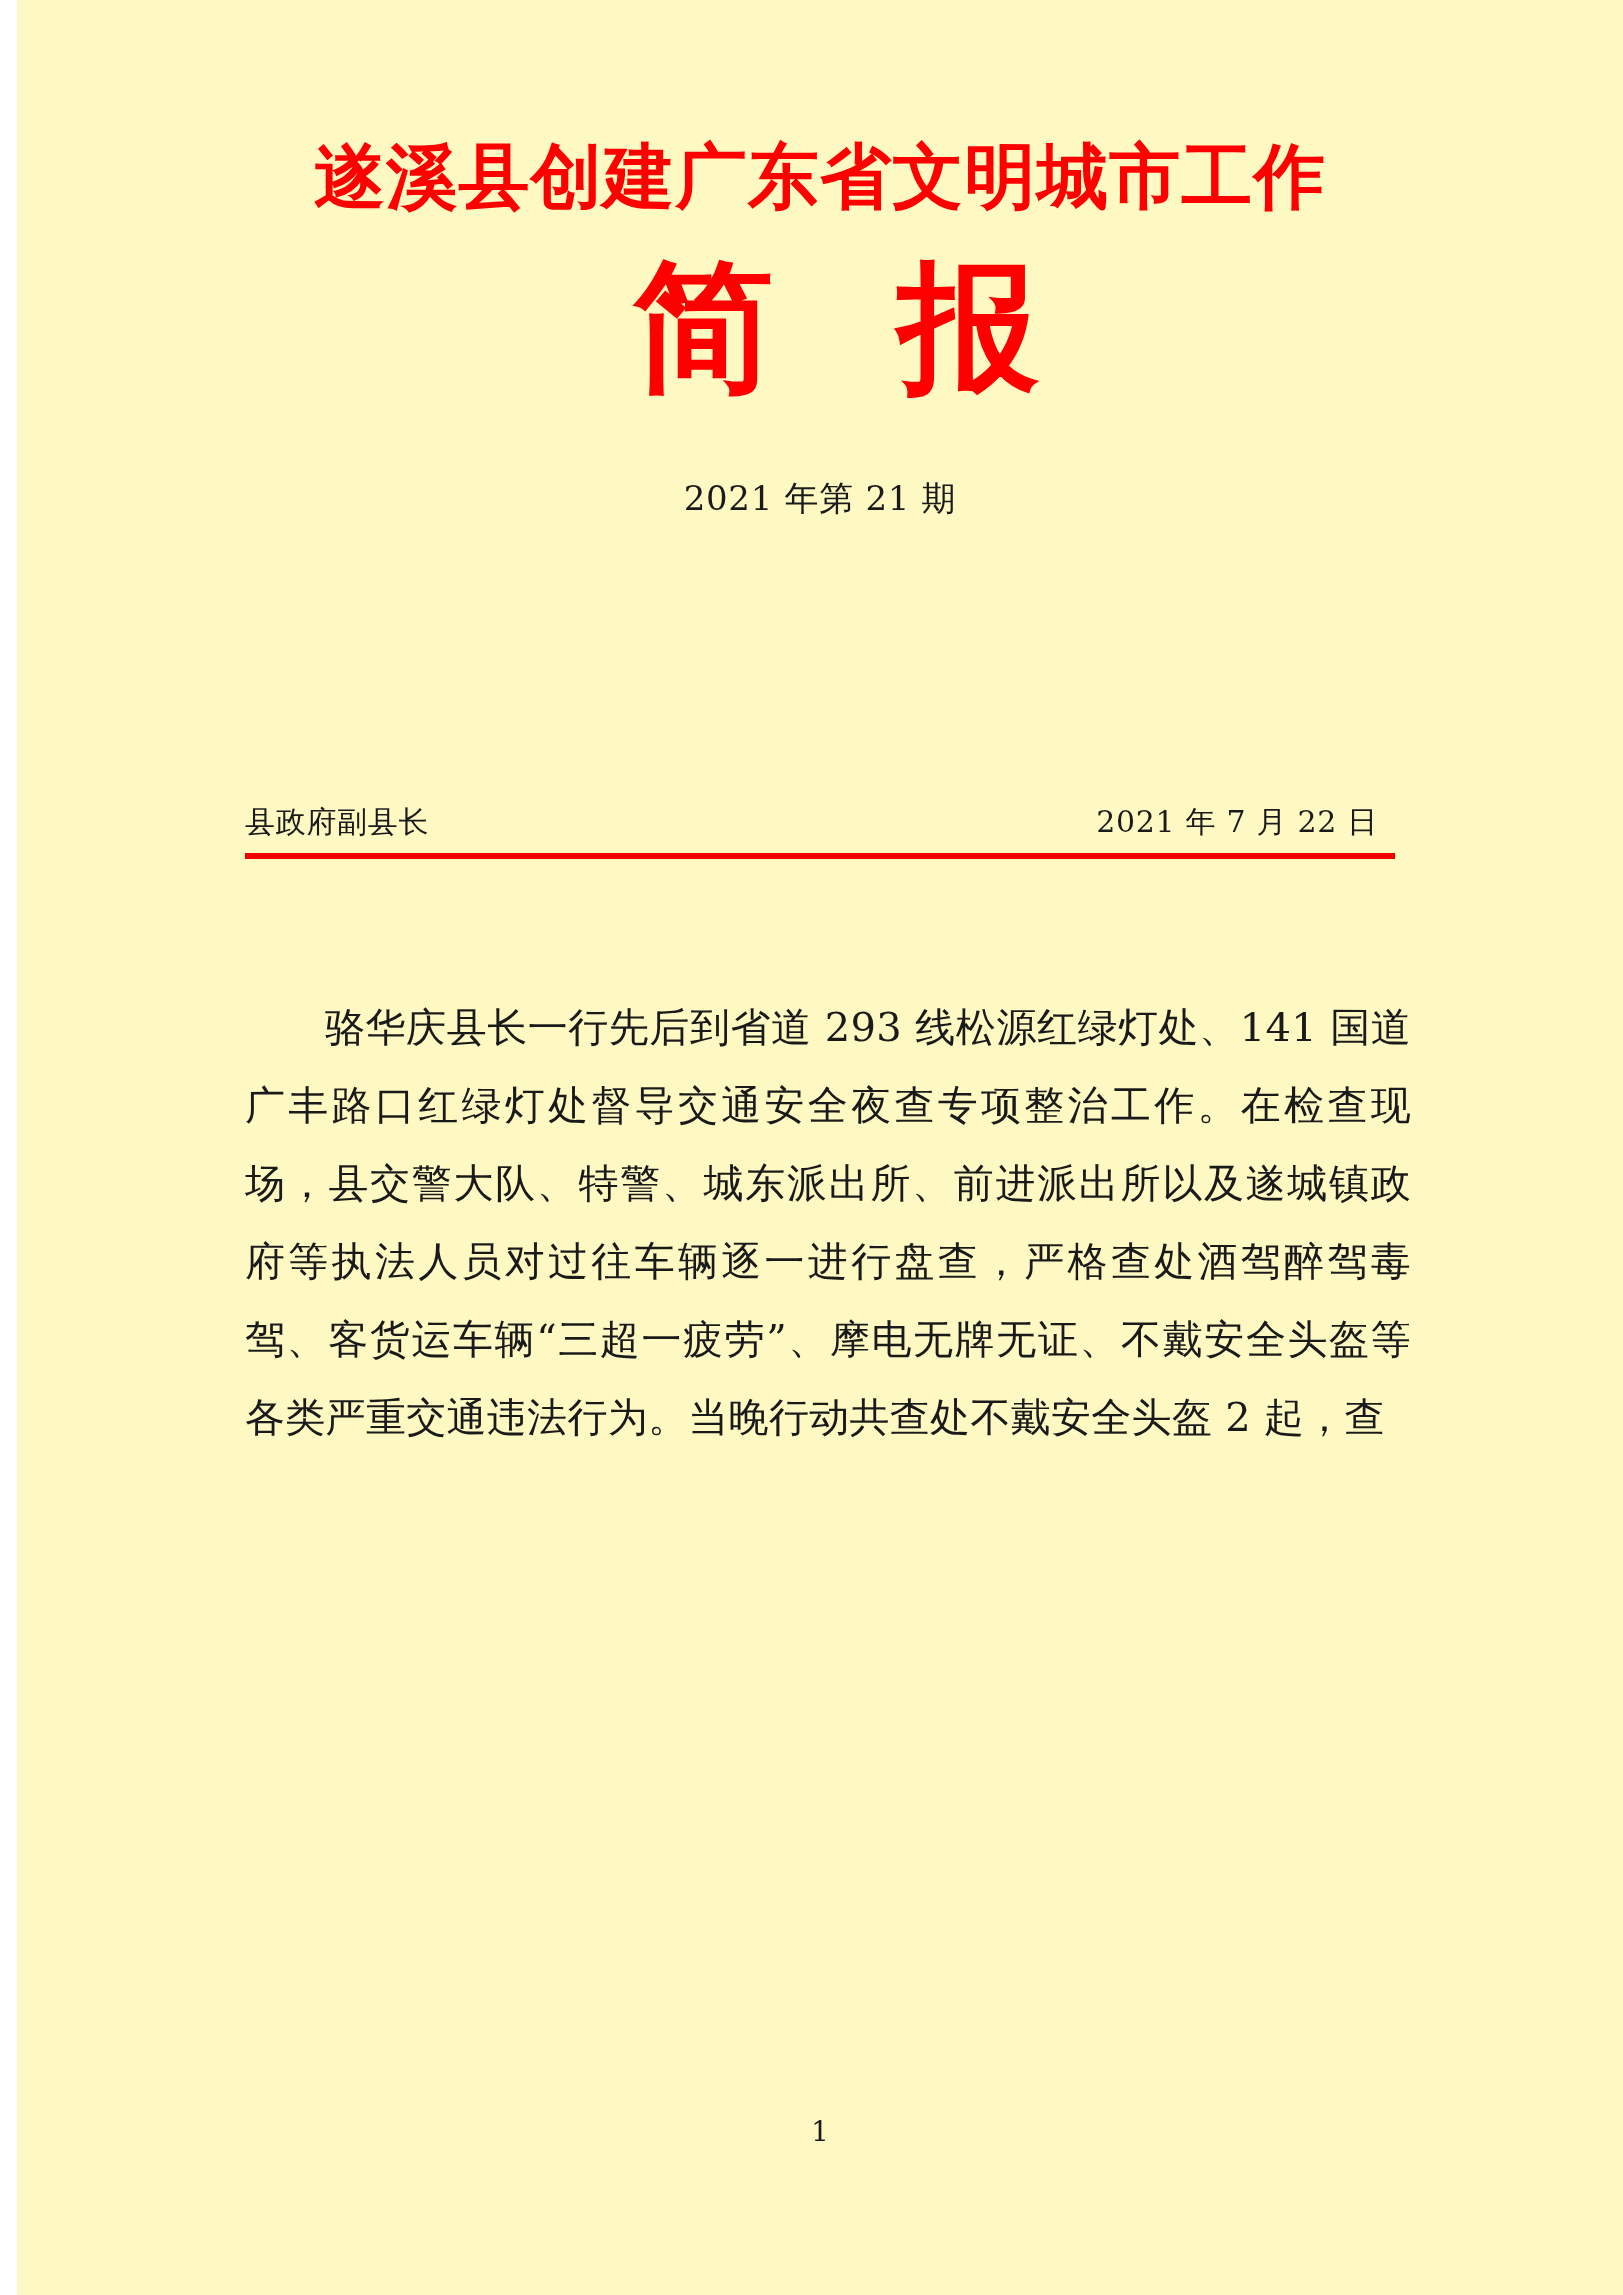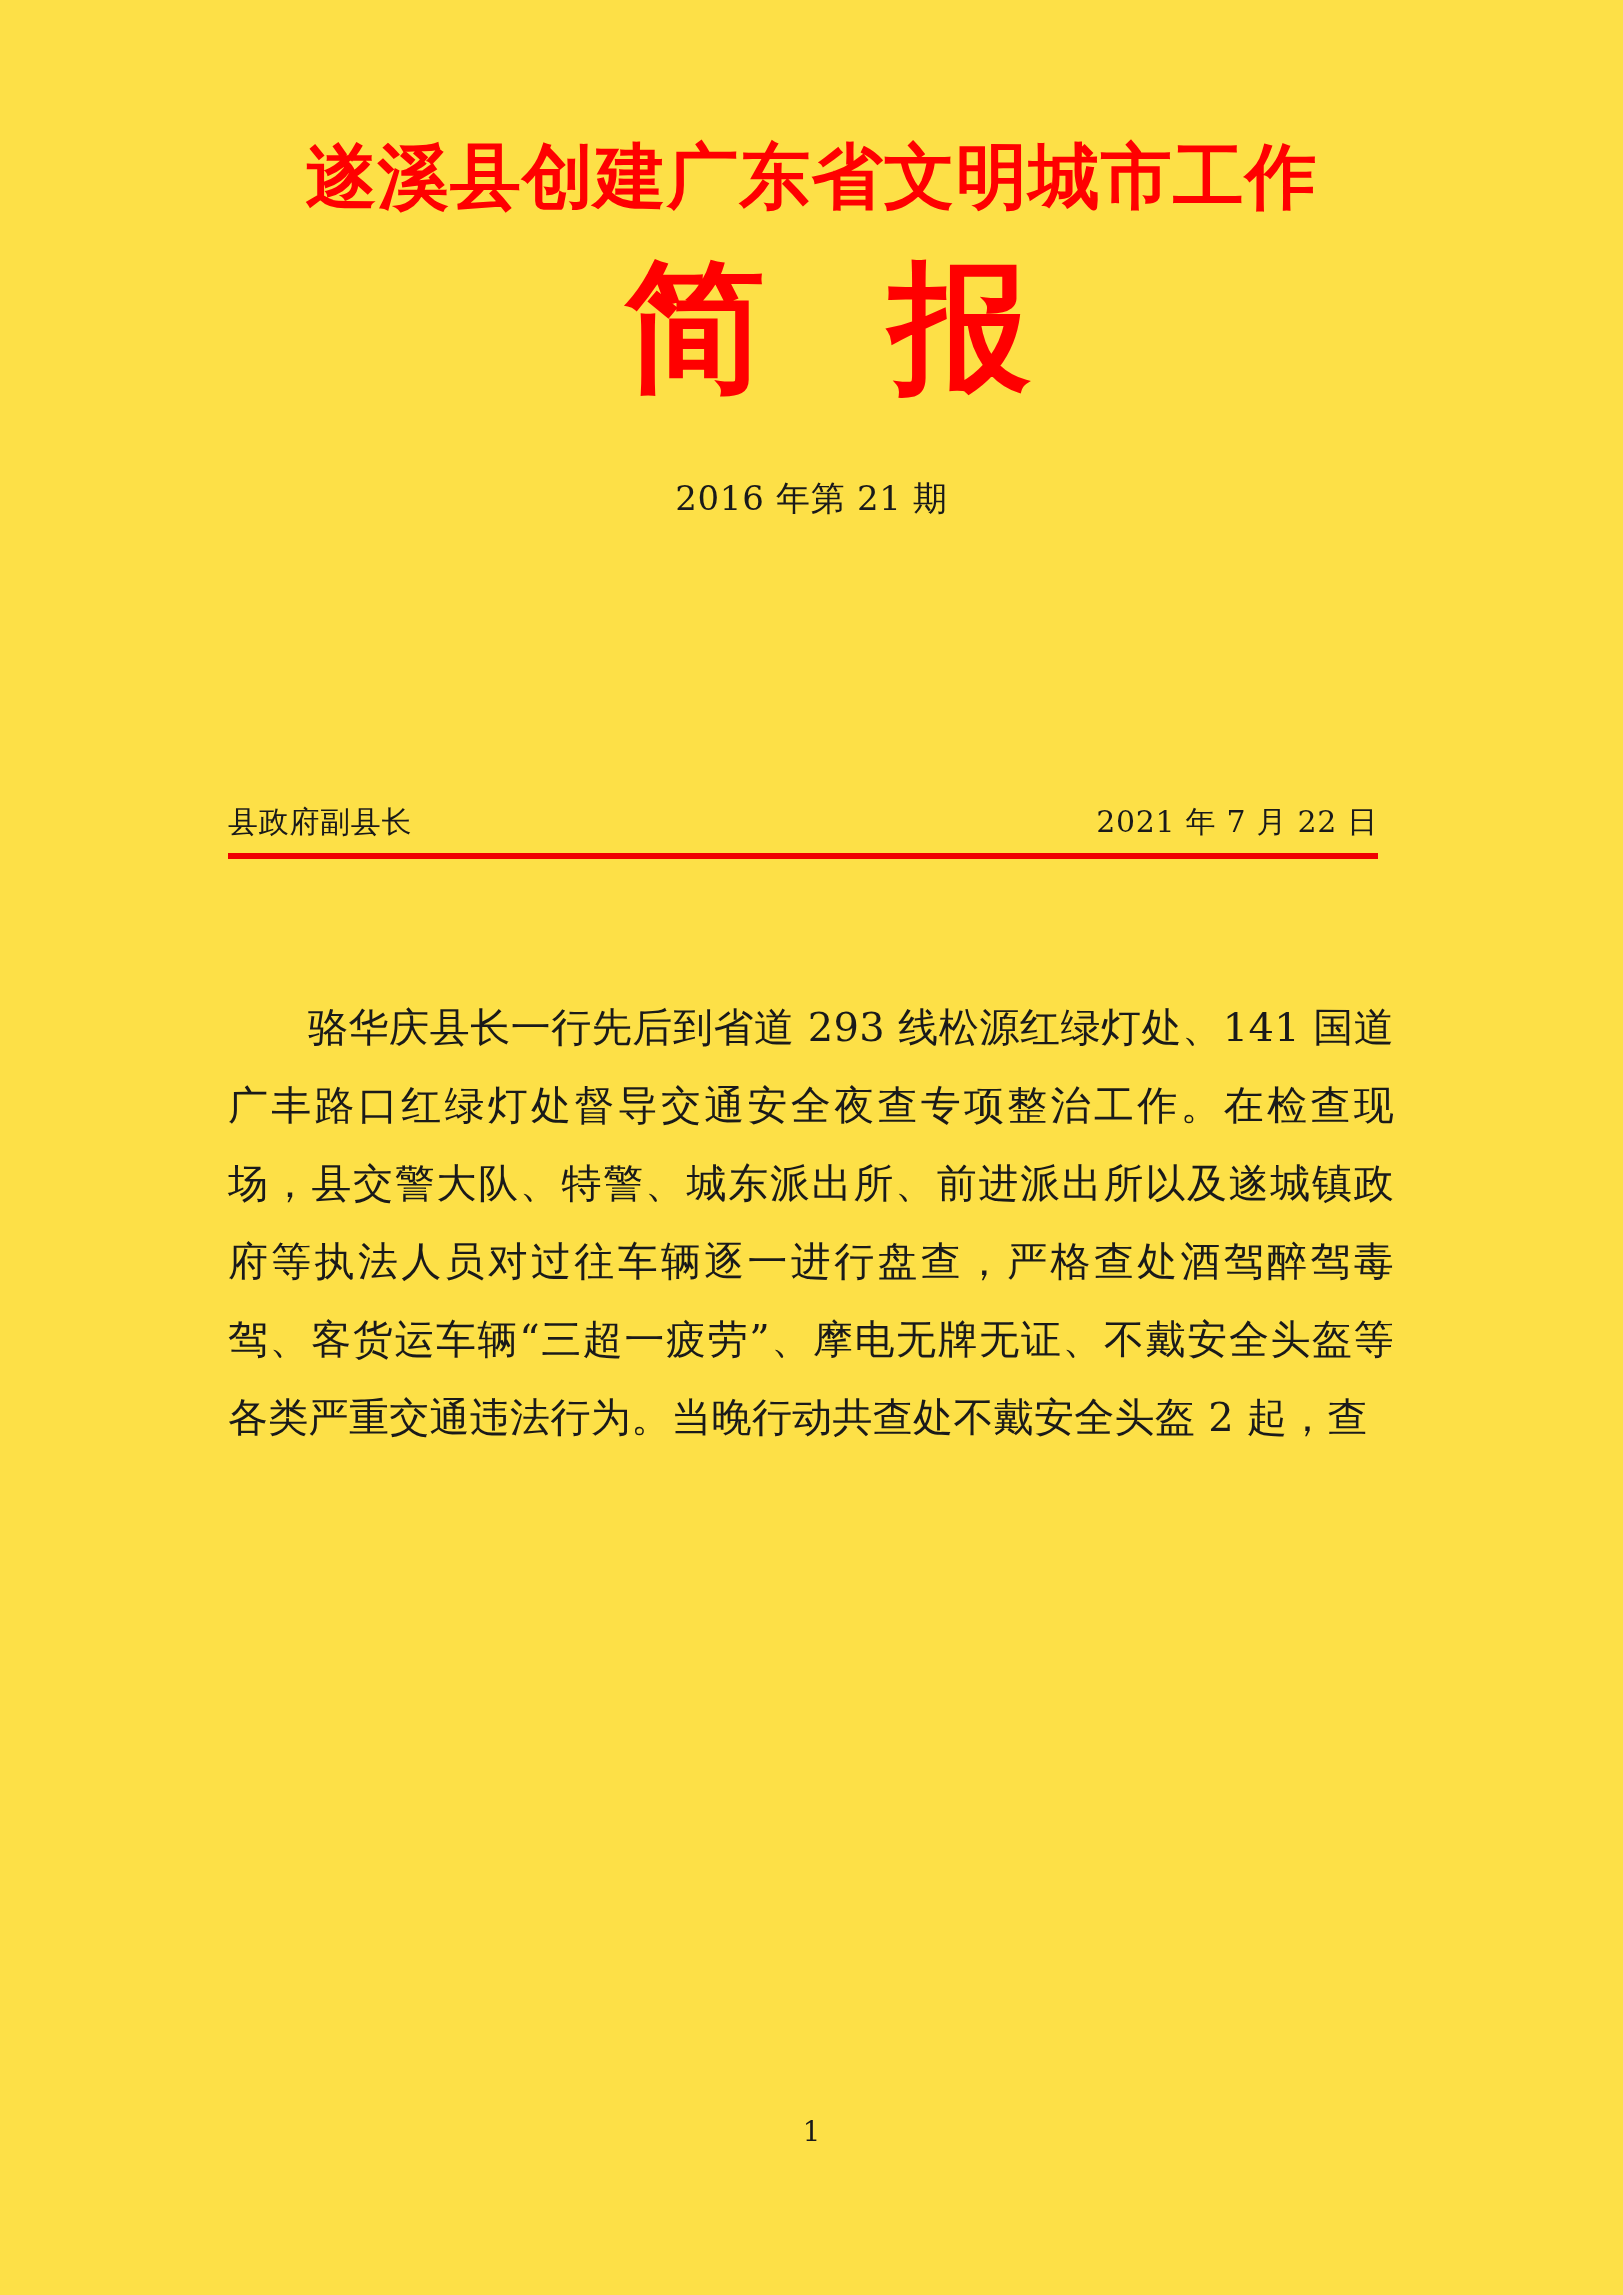--- a/index.html
+++ b/index.html
@@ -12,21 +12,22 @@
     height: 2295px;
     font-family: "DejaVu Serif", "Liberation Serif", serif;
     color: #1a1a1a;
     position: relative;
     overflow: hidden;
   }
 
   .page {
     position: absolute;
     inset: 0;
-    background: #fde047;
+    background: #fef9c3;
+    margin-left: 17px;
   }
 
   
   .masthead {
     position: absolute;
     left: 0;
     right: 0;
     top: 0;
     text-align: center;
   }
@@ -144,21 +145,21 @@
 
 <div class="page">
 
   <div class="masthead">
     <h1 class="masthead-title">遂溪县创建广东省文明城市工作</h1>
 
     <div class="masthead-wordmark">
       <span>简</span><span class="gap"></span><span>报</span>
     </div>
 
-    <div class="issue-line">2016 年第 21 期</div>
+    <div class="issue-line">2021 年第 21 期</div>
   </div>
 
   <div class="imprint-row">
     <span>县政府副县长</span>
     <span>2021 年 7 月 22 日</span>
   </div>
 
   <div class="red-rule"></div>
 
   <div class="article">

